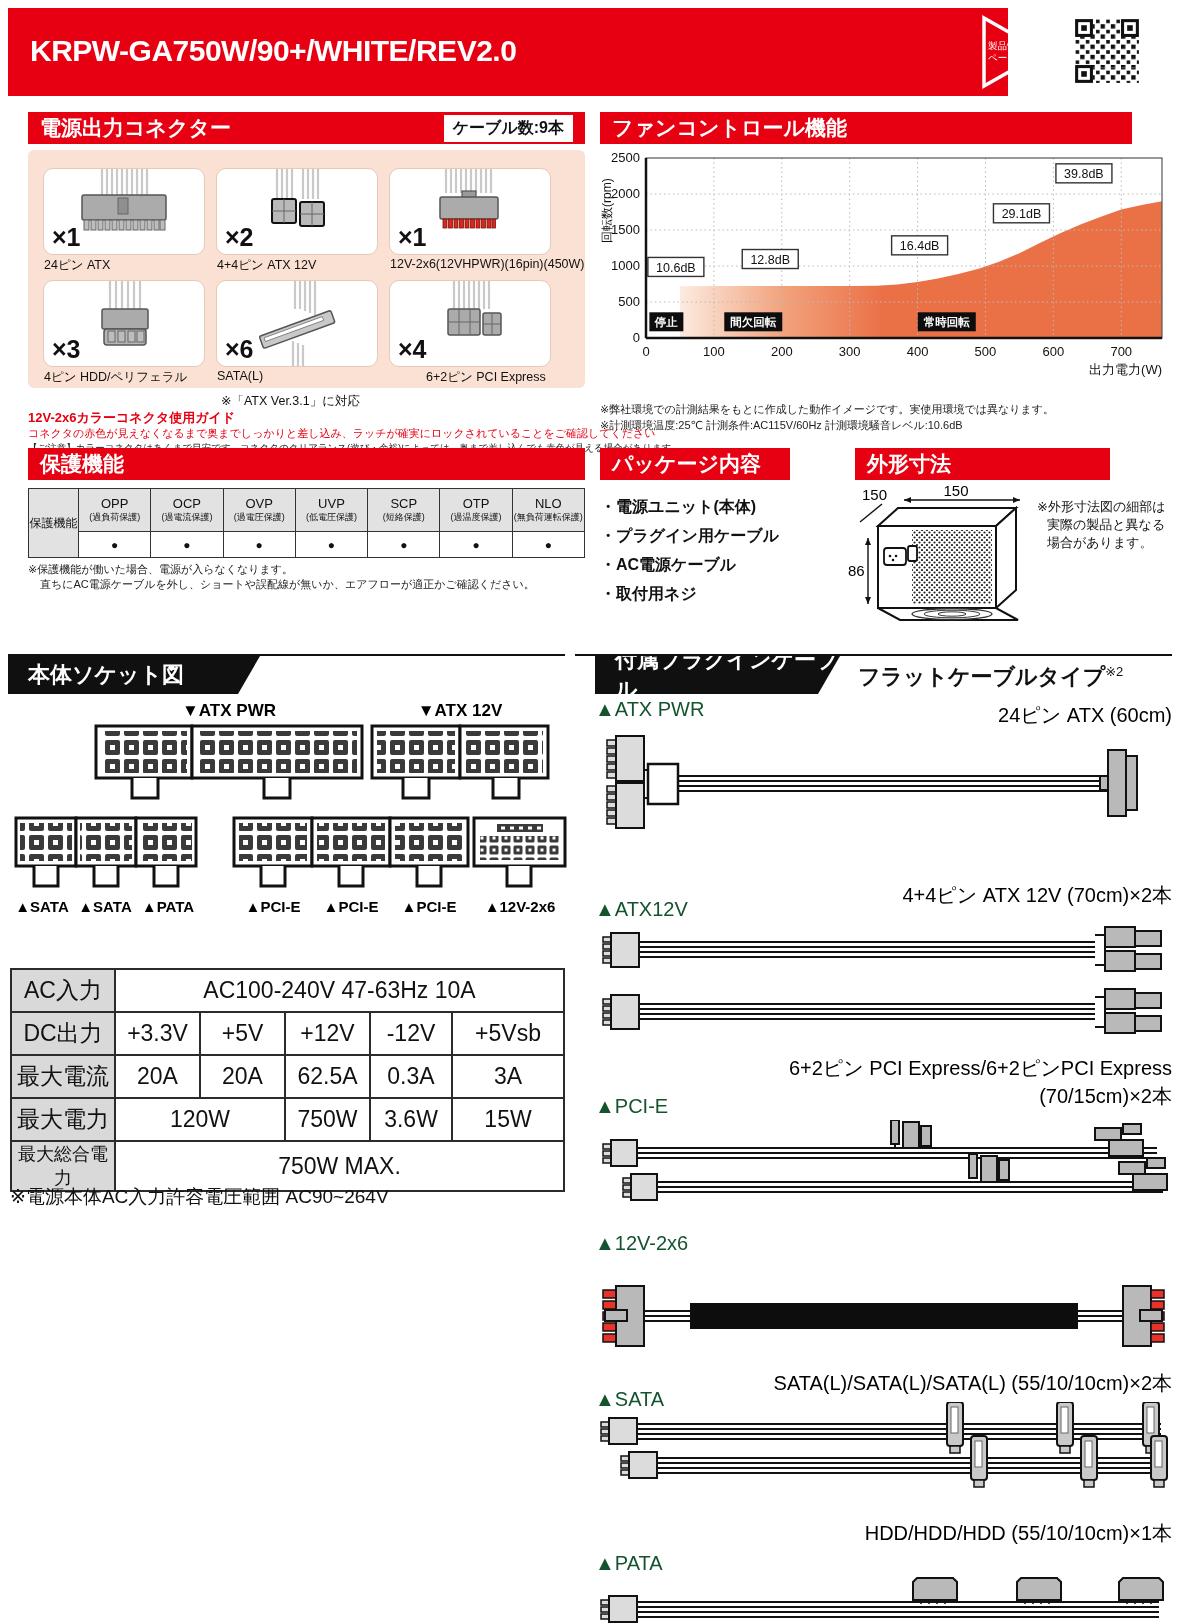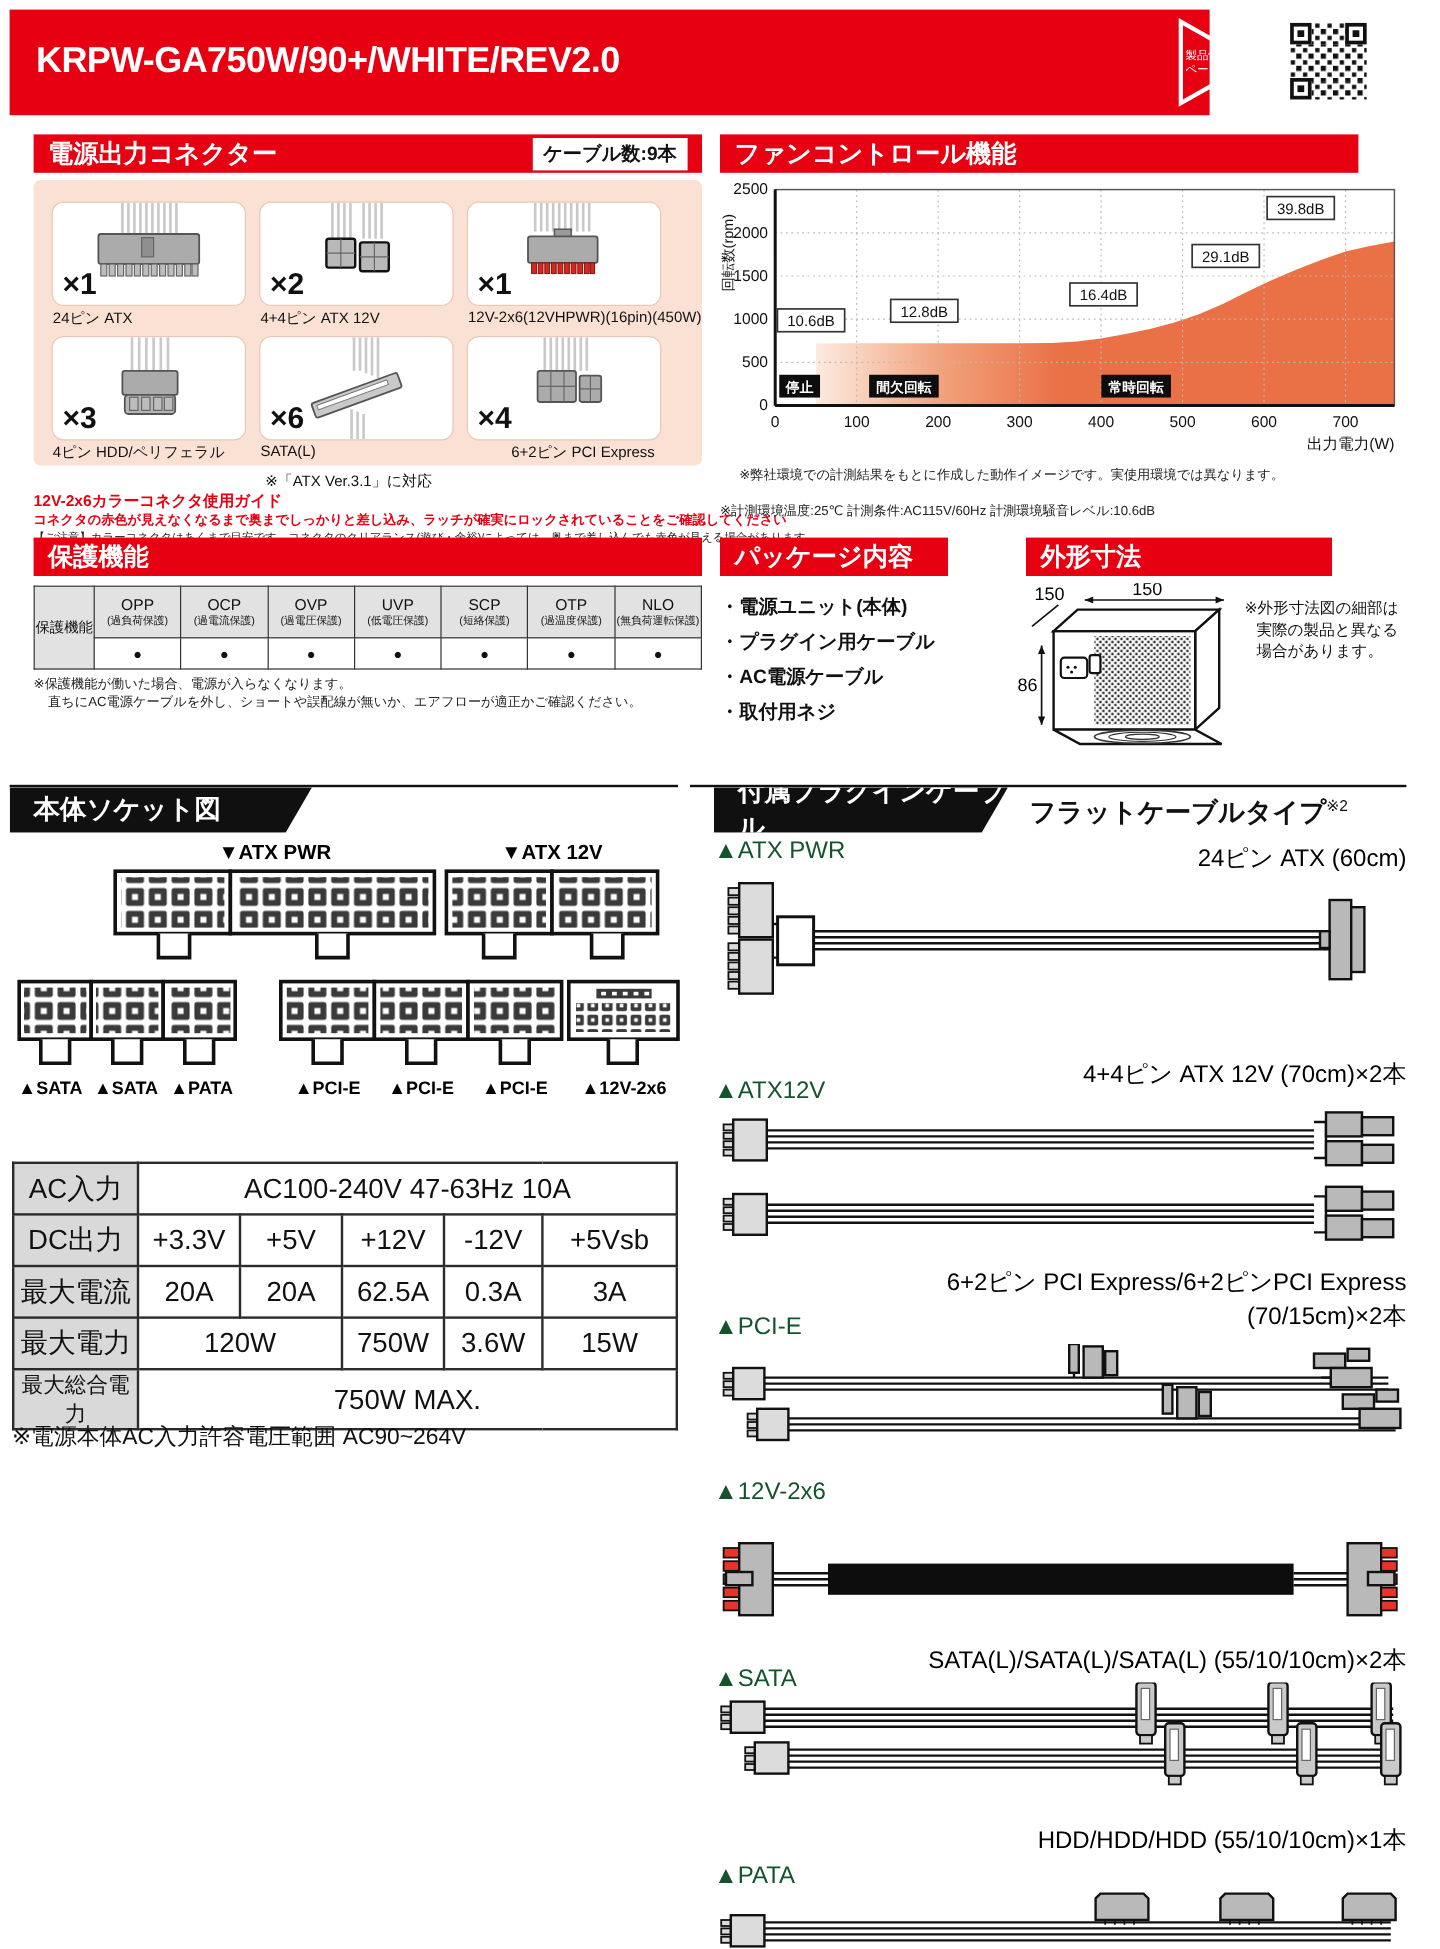--- a/index.html
+++ b/index.html
@@ -244,21 +244,21 @@
             <path d="M93 43h18"></path>
           </g>
       </svg>
       <span class="cardcount">×4</span>
     </div>
     <span class="cardcap" style="left:362px;top:219px;margin-left:36px;">6+2ピン PCI Express</span>
   </div>
 
   <div class="abs" style="left:12px;top:393px;width:557px;text-align:center;font-size:12.5px;">※「ATX Ver.3.1」に対応</div>
   <div class="abs" style="left:28px;top:409px;font-size:13px;font-weight:bold;color:#E60012;white-space:nowrap;">12V-2x6カラーコネクタ使用ガイド</div>
-  <div class="abs" style="left:28px;top:426px;font-size:11px;font-weight:bold;color:#E60012;white-space:nowrap;">コネクタの赤色が見えなくなるまで奥までしっかりと差し込み、ラッチが確実にロックされていることをご確認してください</div>
+  <div class="abs" style="left:28px;top:426px;font-size:11px;font-weight:normal;color:#E60012;white-space:nowrap;">コネクタの赤色が見えなくなるまで奥までしっかりと差し込み、ラッチが確実にロックされていることをご確認してください</div>
   <div class="abs" style="left:28px;top:442px;font-size:9.5px;color:#222;white-space:nowrap;">【ご注意】カラーコネクタはあくまで目安です。コネクタのクリアランス(遊び・余裕)によっては、奥まで差し込んでも赤色が見える場合があります。</div>
 
   <div class="redbar" style="left:600px;top:112px;width:532px;">
     <span>ファンコントロール機能</span>
   </div>
   <svg id="fan-chart" class="abs" style="left:600px;top:148px;" width="572" height="252" viewBox="0 0 572 252">
       <defs>
         <linearGradient id="areaGrad" gradientUnits="userSpaceOnUse" x1="79.94736842105263" y1="0" x2="283.63157894736844" y2="0">
           <stop offset="0" stop-color="#FCEBE0"></stop>
           <stop offset="0.5" stop-color="#F2A37E"></stop>
@@ -307,21 +307,21 @@
       <text x="421.4578947368421" y="70.3" font-size="12.5" text-anchor="middle" fill="#111">29.1dB</text>
       <rect x="455.92105263157896" y="15.84" width="56" height="19" fill="#fff" stroke="#333" stroke-width="1.4"></rect>
       <text x="483.92105263157896" y="30.34" font-size="12.5" text-anchor="middle" fill="#111">39.8dB</text>
       <rect x="49.368421052631575" y="164.3" width="34" height="19" fill="#0d0d0d"></rect>
       <text x="66.36842105263158" y="178.3" font-size="11.5" font-weight="bold" text-anchor="middle" fill="#fff">停止</text>
       <rect x="124.27368421052631" y="164.3" width="58" height="19" fill="#0d0d0d"></rect>
       <text x="153.2736842105263" y="178.3" font-size="11.5" font-weight="bold" text-anchor="middle" fill="#fff">間欠回転</text>
       <rect x="317.7736842105263" y="164.3" width="58" height="19" fill="#0d0d0d"></rect>
       <text x="346.7736842105263" y="178.3" font-size="11.5" font-weight="bold" text-anchor="middle" fill="#fff">常時回転</text>
     </svg>
-  <div class="abs note-s" style="left:600px;top:388px;margin-left:16px;">※弊社環境での計測結果をもとに作成した動作イメージです。実使用環境では異なります。</div>
+  <div class="abs note-s" style="left:600px;top:402px;">※弊社環境での計測結果をもとに作成した動作イメージです。実使用環境では異なります。</div>
   <div class="abs note-s" style="left:600px;top:418px;">※計測環境温度:25℃ 計測条件:AC115V/60Hz 計測環境騒音レベル:10.6dB</div>
 
   <div class="redbar" style="left:28px;top:448px;width:557px;">
     <span>保護機能</span>
   </div>
   <table class="prot-table abs" style="left:28px;top:488px;">
     <colgroup>
         <col style="width:50px">
         <col>
         <col>

